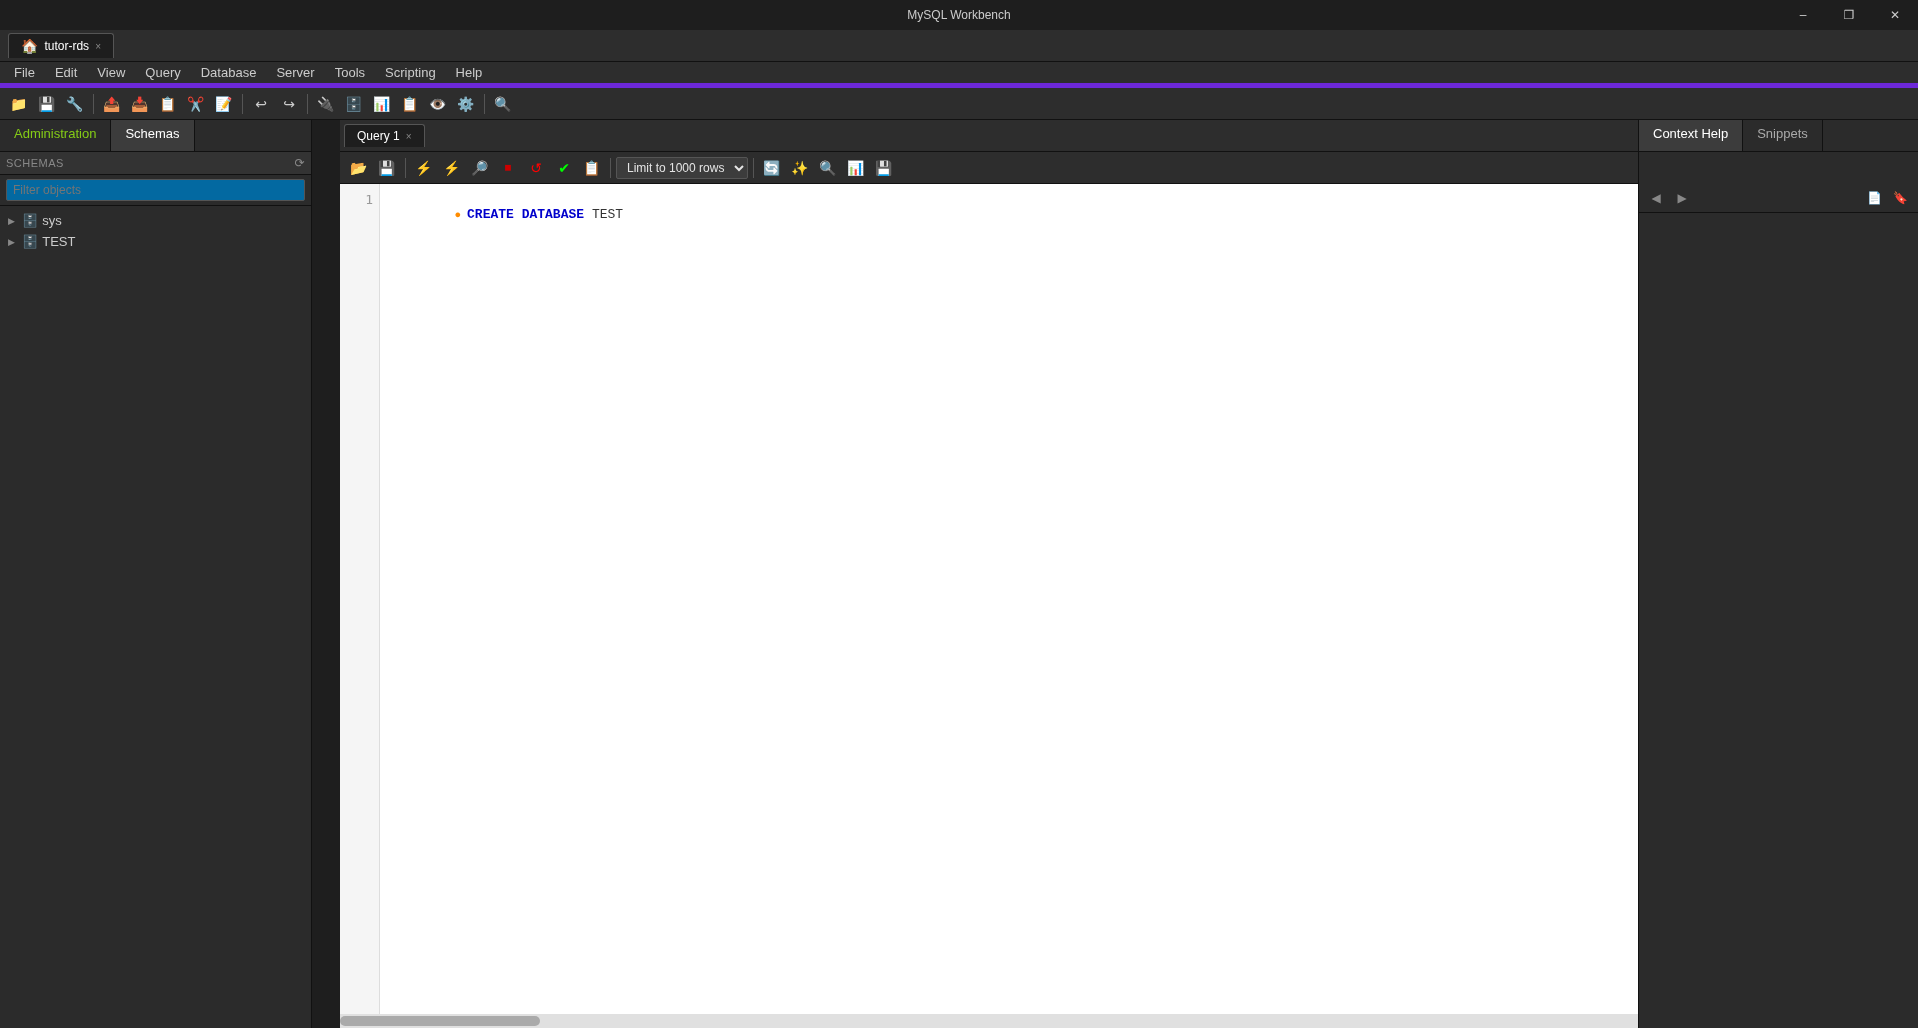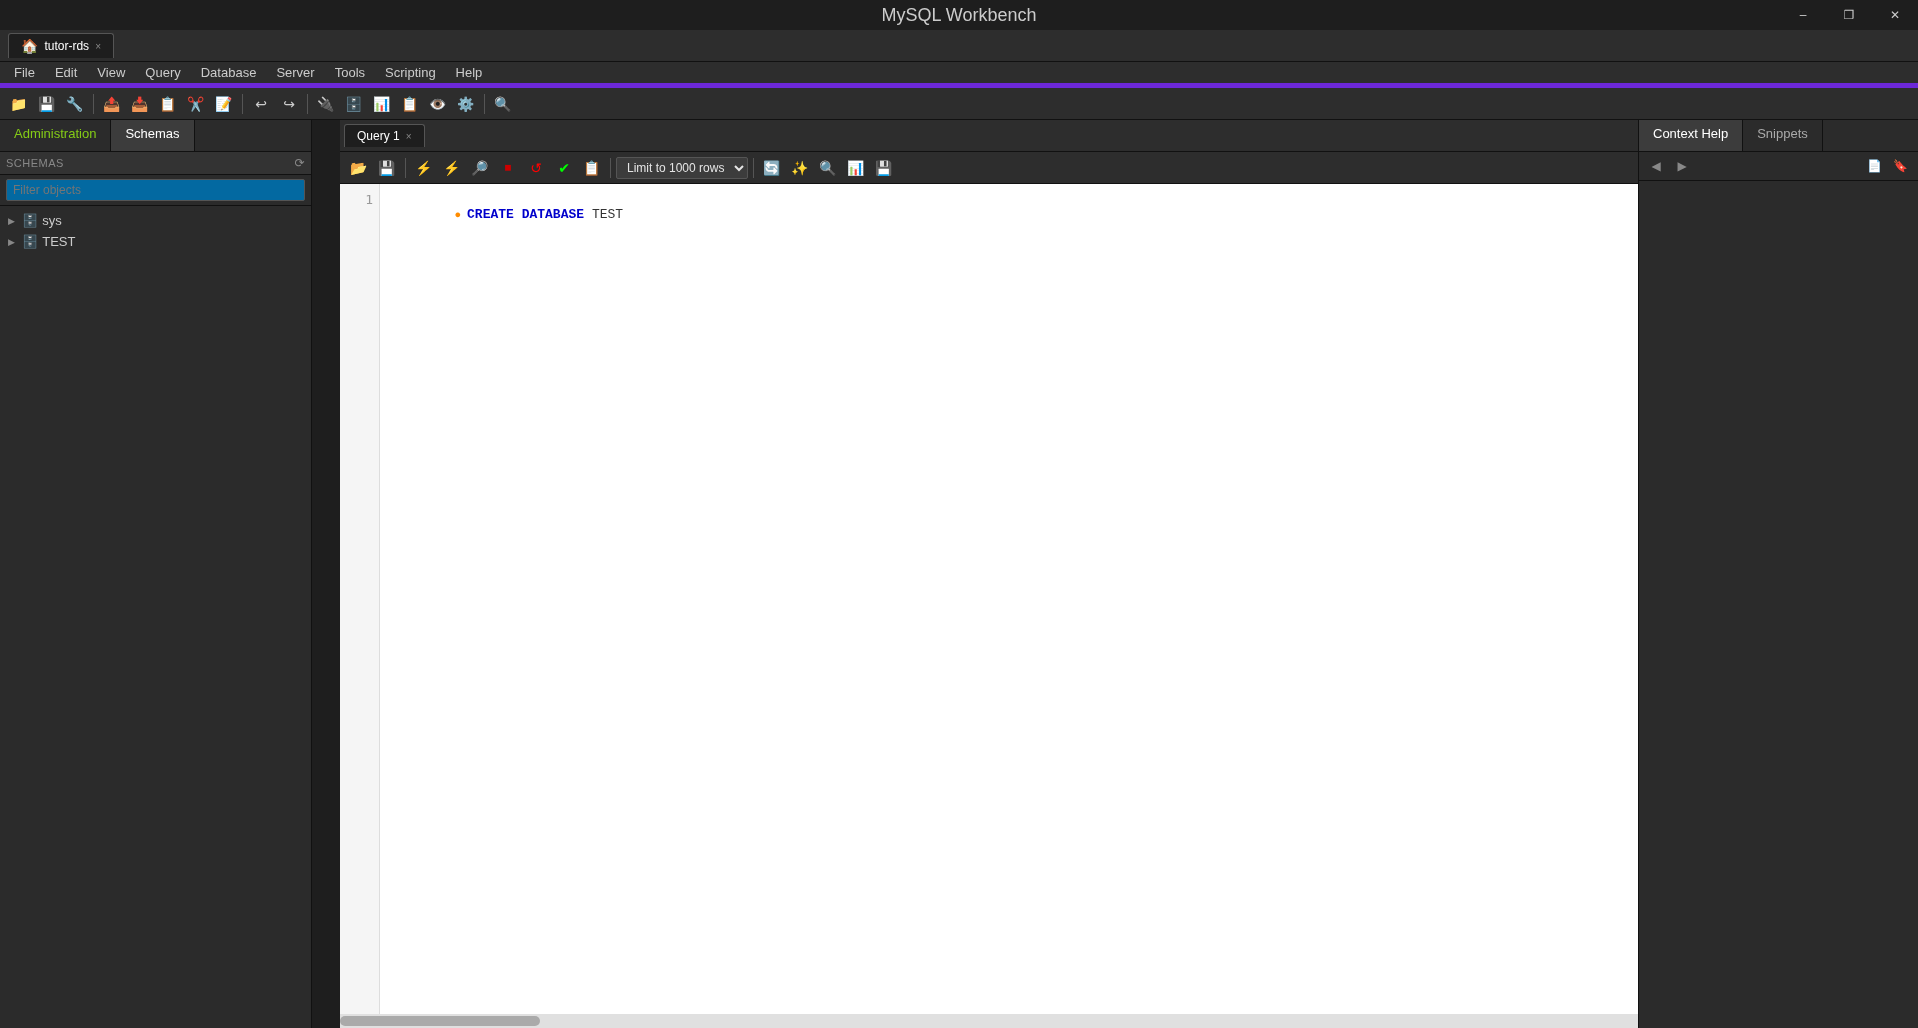--- a/index.html
+++ b/index.html
@@ -16,21 +16,21 @@
     #title-bar {
       background: #1e1e1e;
       height: 30px;
       display: flex;
       align-items: center;
       justify-content: center;
       position: relative;
     }
     #title-bar .title {
       color: #ccc;
-      font-size: 18px;
+      font-size: 12px;
       text-align: center;
     }
     #title-bar .window-controls {
       position: absolute;
       right: 0;
       top: 0;
       display: flex;
       height: 30px;
     }
     #title-bar .win-btn {
@@ -316,20 +316,21 @@
       background: #aaa;
       border-radius: 5px;
     }
     
     #right-panel {
       width: 280px;
       background: #2b2b2b;
       border-left: 1px solid #111;
       display: flex;
       flex-direction: column;
+      gap: 32px;
     }
     #right-tabs {
       display: flex;
       border-bottom: 1px solid #111;
       height: 32px;
     }
     .right-tab {
       padding: 6px 14px;
       color: #aaa;
       cursor: pointer;

